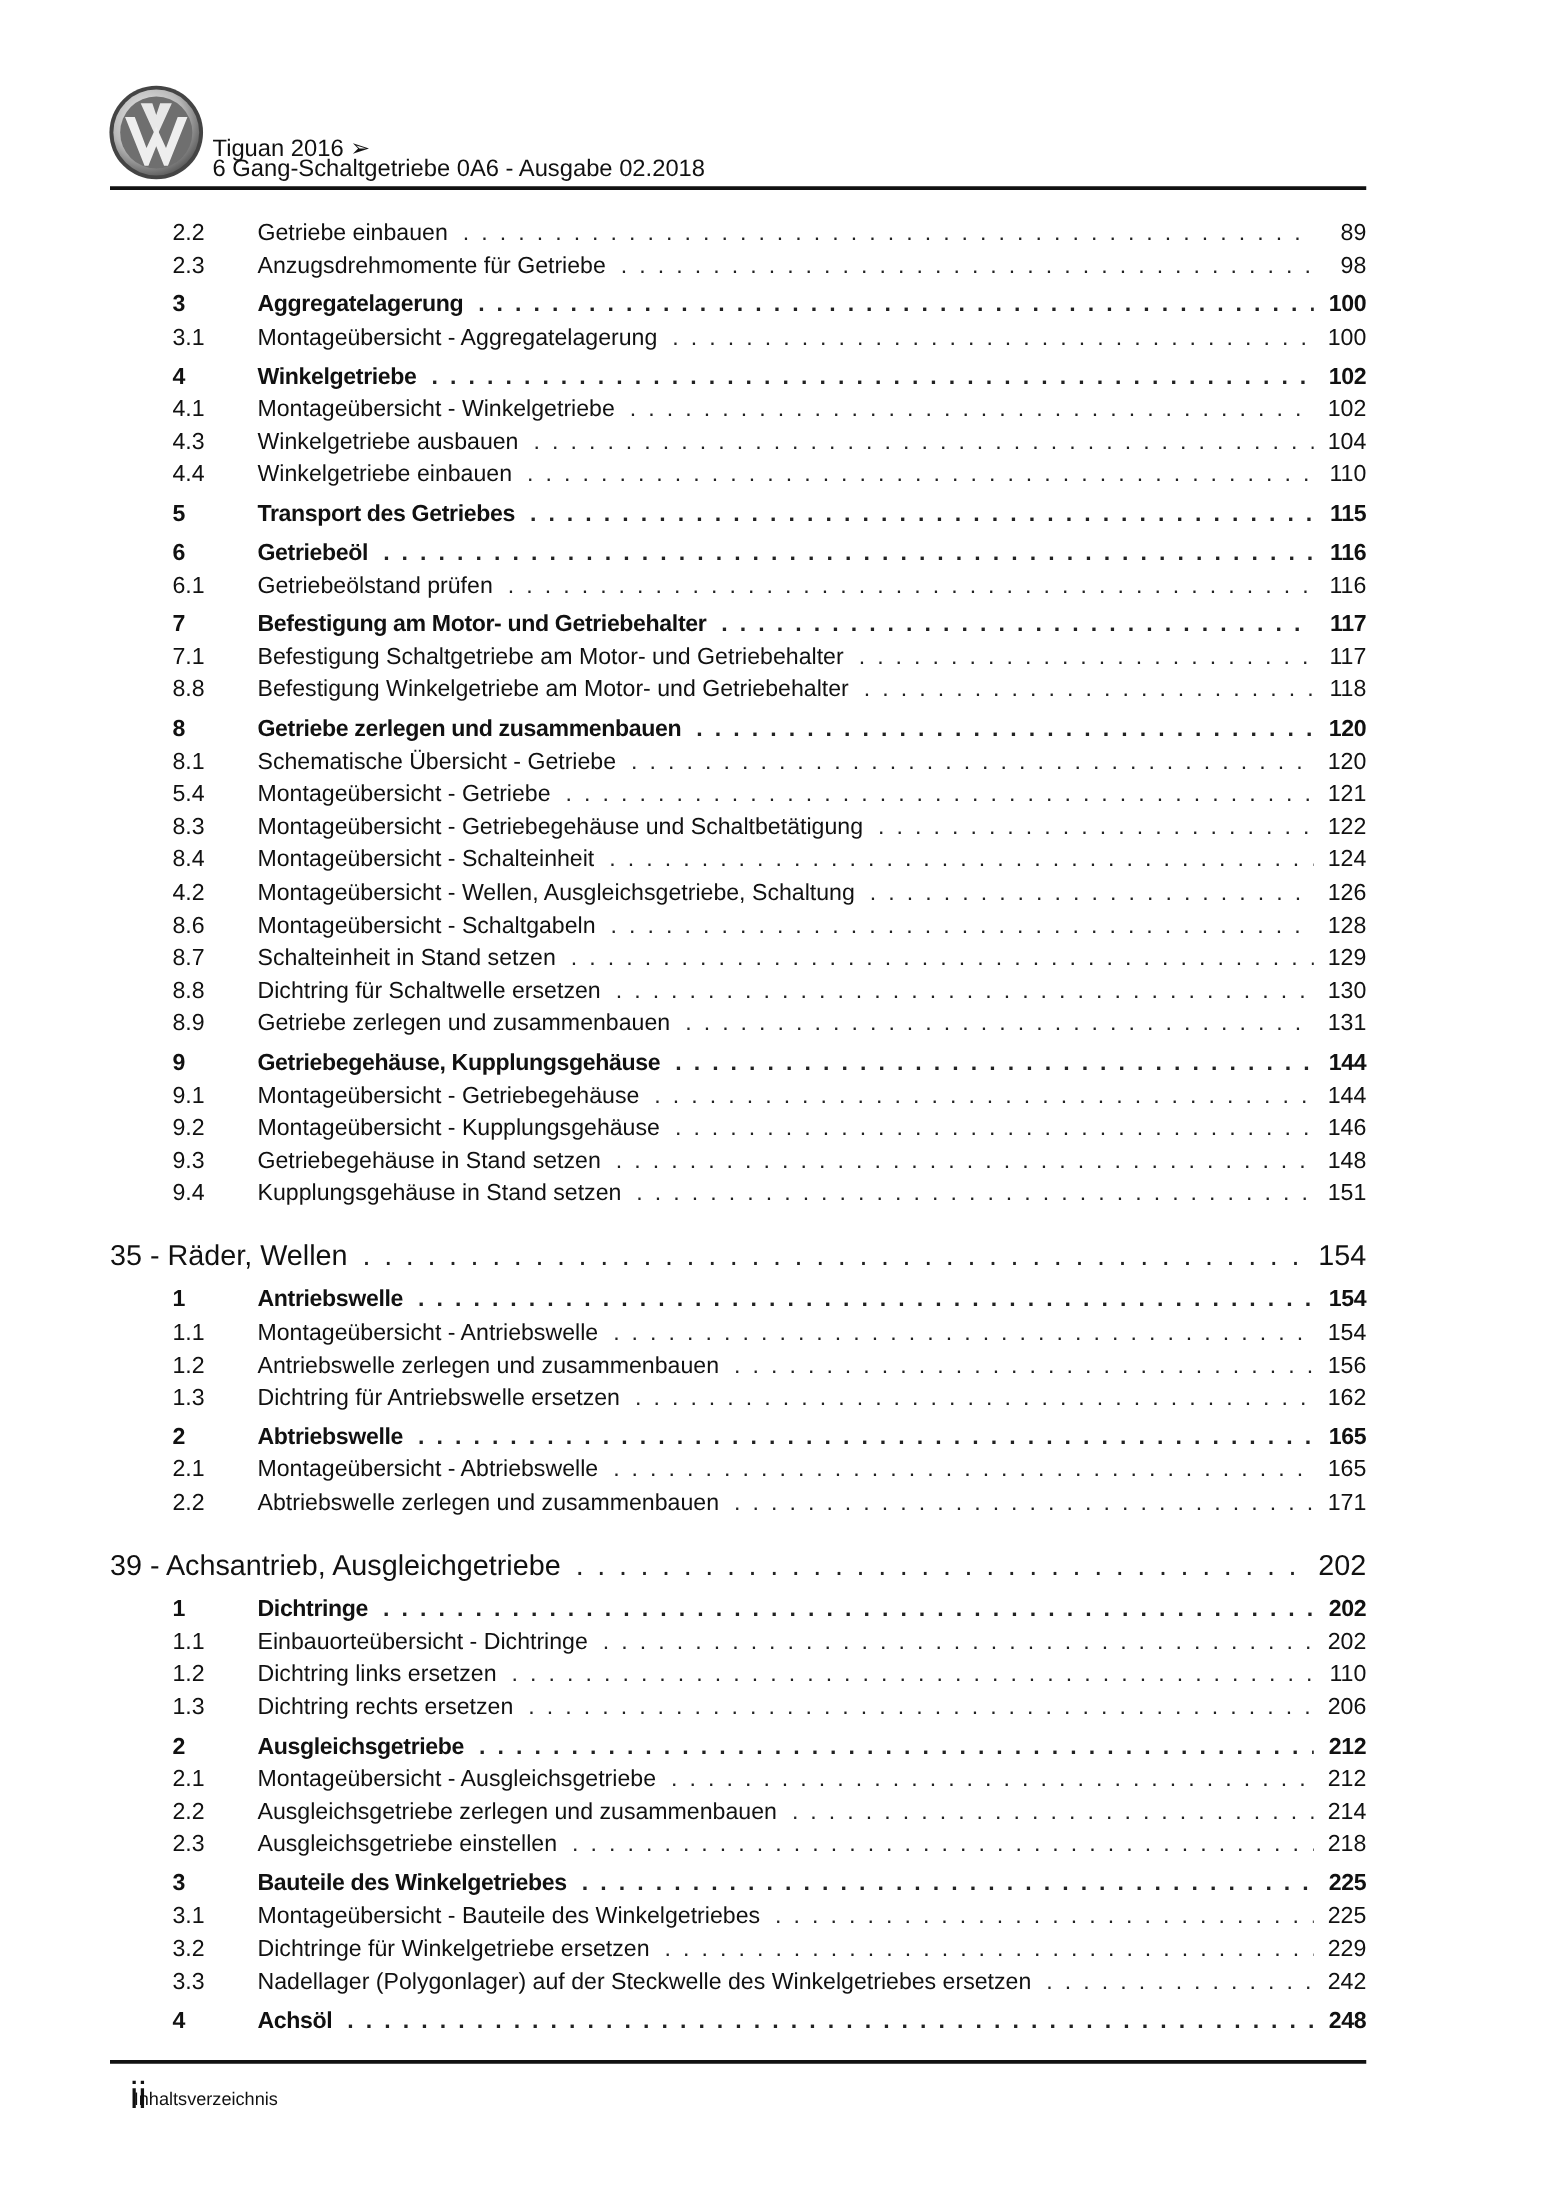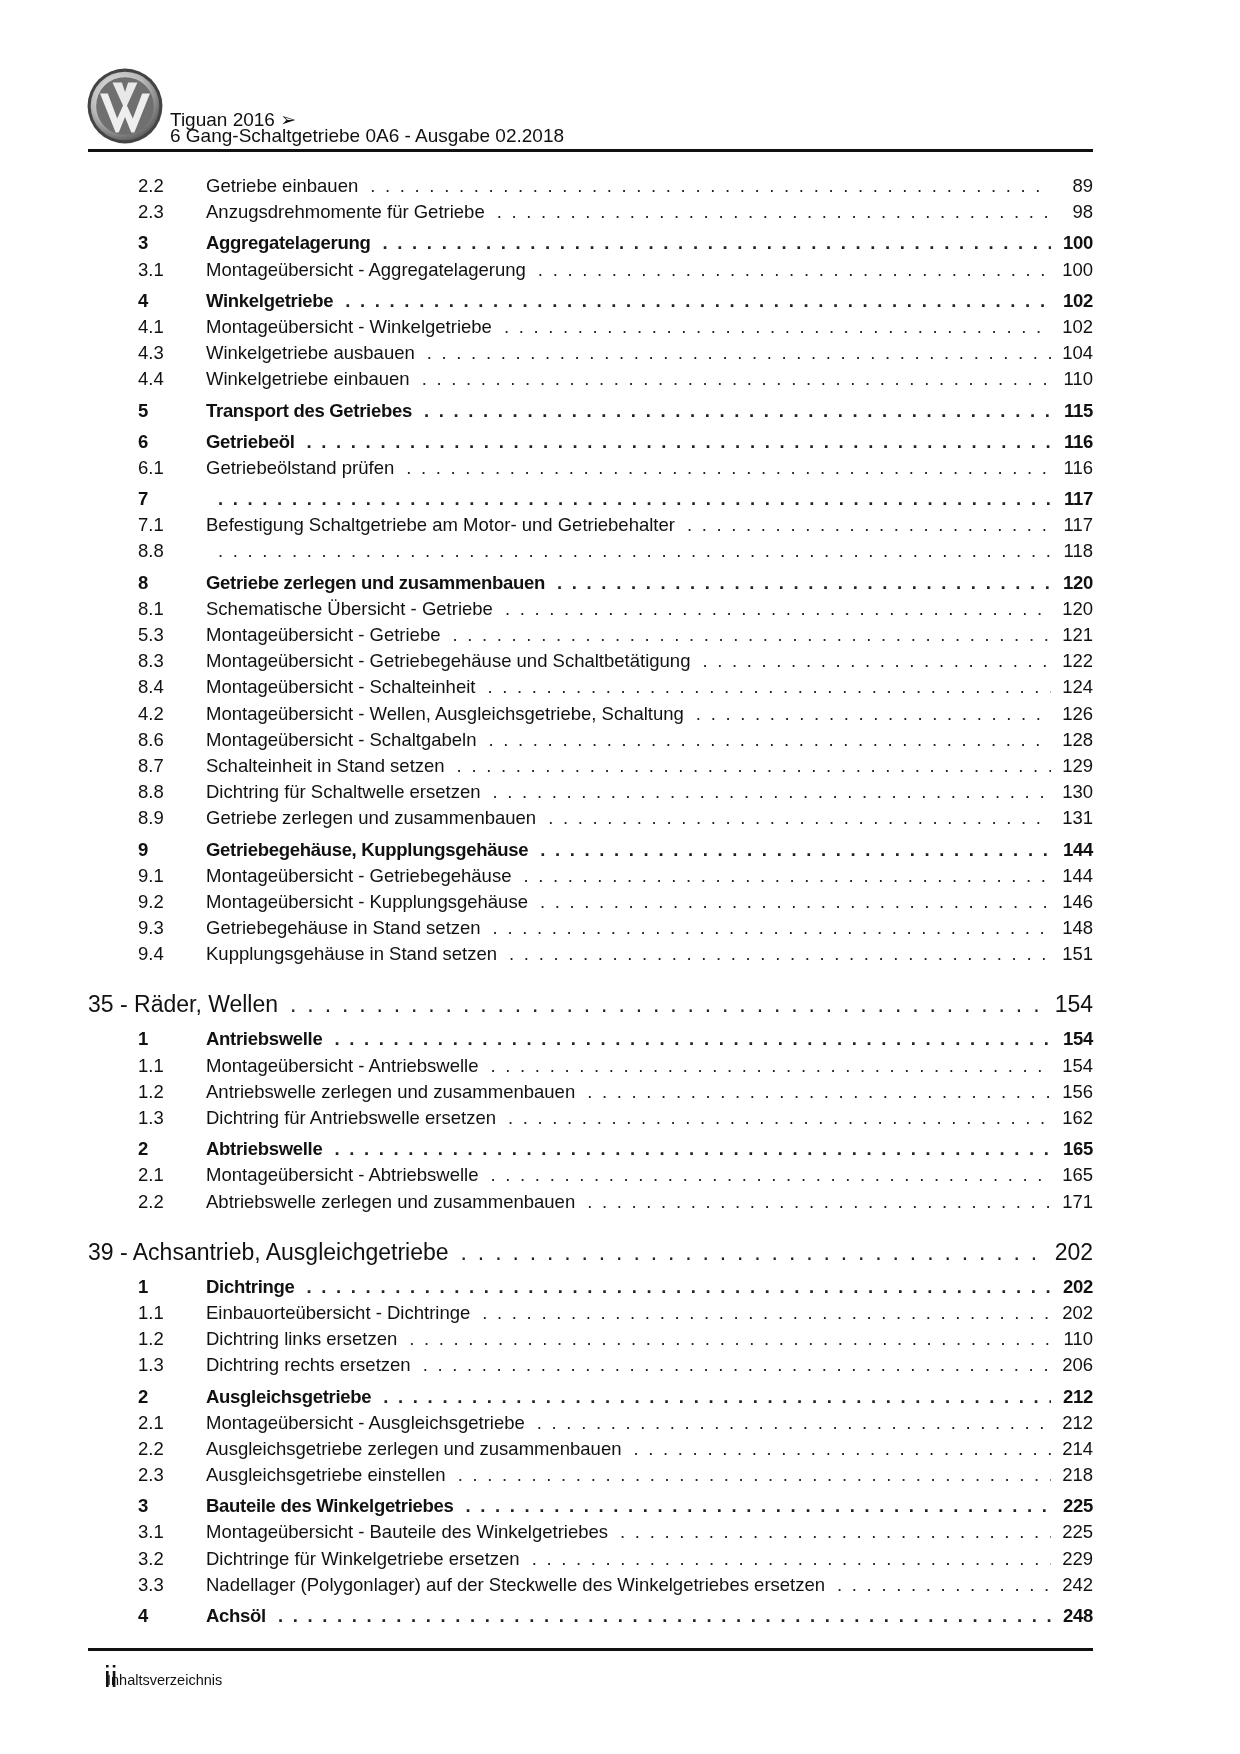--- a/index.html
+++ b/index.html
@@ -109,48 +109,50 @@
       <span class="page">116</span>
     </div>
     <div class="row lvl3">
       <span class="num">6.1</span>
       <span class="title">Getriebeölstand prüfen</span>
       <span class="dots"></span>
       <span class="page">116</span>
     </div>
     <div class="row lvl2">
       <span class="num">7</span>
+      <span class="title">Befestigung am Motor- und Getriebehalter</span>
       <span class="dots"></span>
       <span class="page">117</span>
     </div>
     <div class="row lvl3">
       <span class="num">7.1</span>
       <span class="title">Befestigung Schaltgetriebe am Motor- und Getriebehalter</span>
       <span class="dots"></span>
       <span class="page">117</span>
     </div>
     <div class="row lvl3">
       <span class="num">8.8</span>
+      <span class="title">Befestigung Winkelgetriebe am Motor- und Getriebehalter</span>
       <span class="dots"></span>
       <span class="page">118</span>
     </div>
     <div class="row lvl2">
       <span class="num">8</span>
       <span class="title">Getriebe zerlegen und zusammenbauen</span>
       <span class="dots"></span>
       <span class="page">120</span>
     </div>
     <div class="row lvl3">
       <span class="num">8.1</span>
       <span class="title">Schematische Übersicht - Getriebe</span>
       <span class="dots"></span>
       <span class="page">120</span>
     </div>
     <div class="row lvl3">
-      <span class="num">5.3</span>
+      <span class="num">5.4</span>
       <span class="title">Montageübersicht - Getriebe</span>
       <span class="dots"></span>
       <span class="page">121</span>
     </div>
     <div class="row lvl3">
       <span class="num">8.3</span>
       <span class="title">Montageübersicht - Getriebegehäuse und Schaltbetätigung</span>
       <span class="dots"></span>
       <span class="page">122</span>
     </div>

